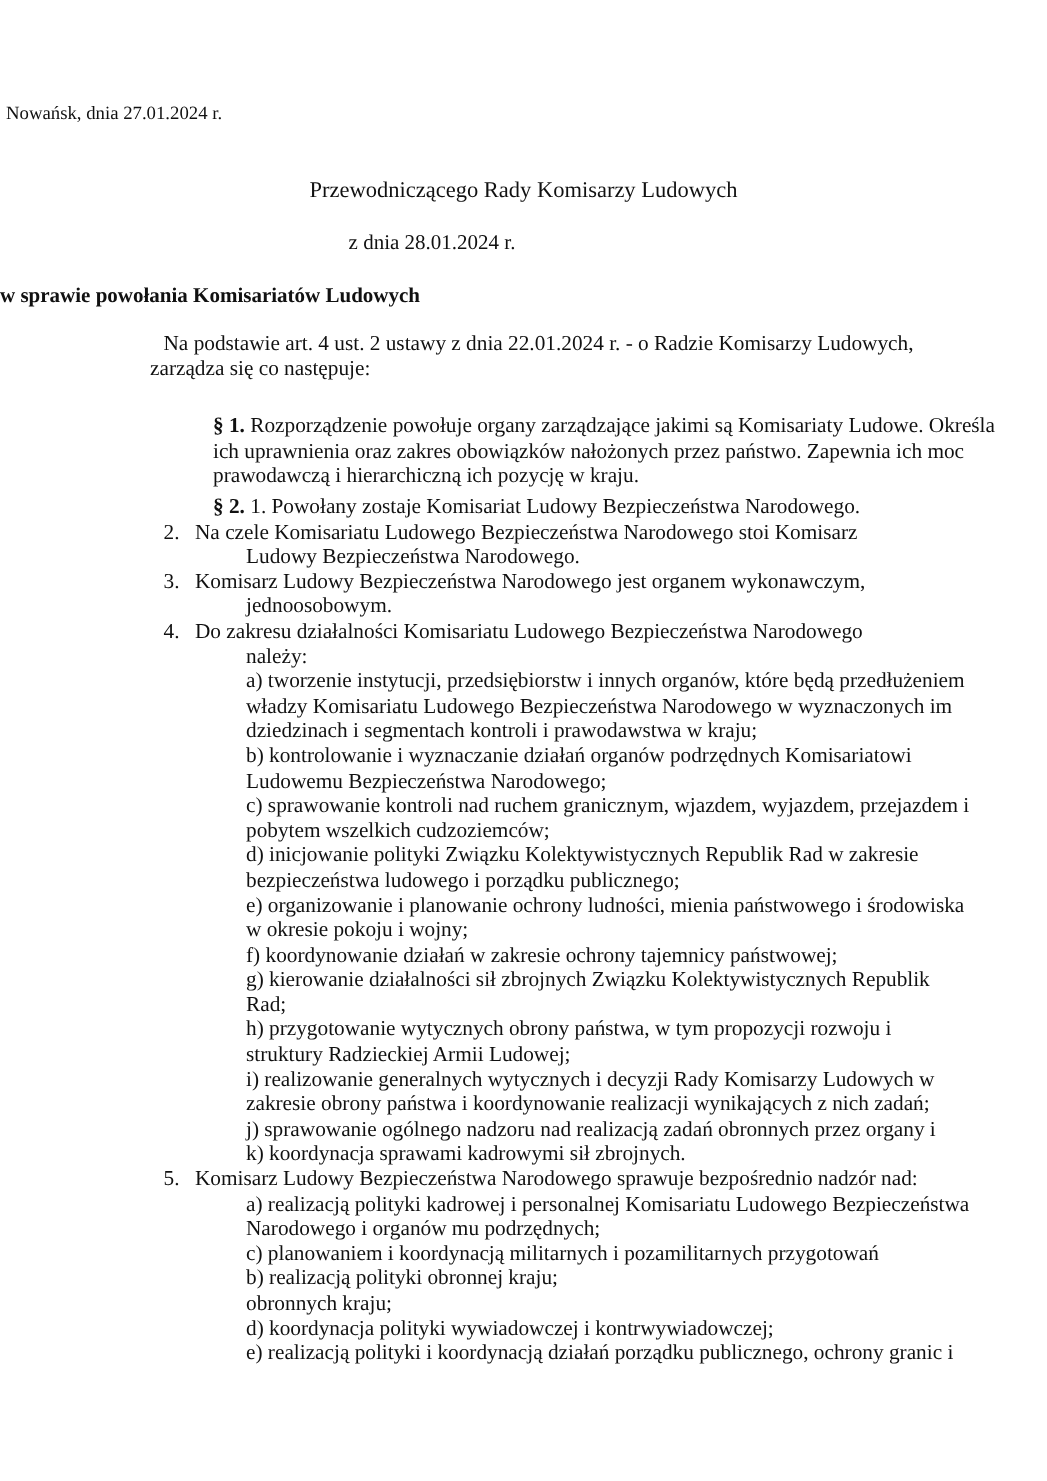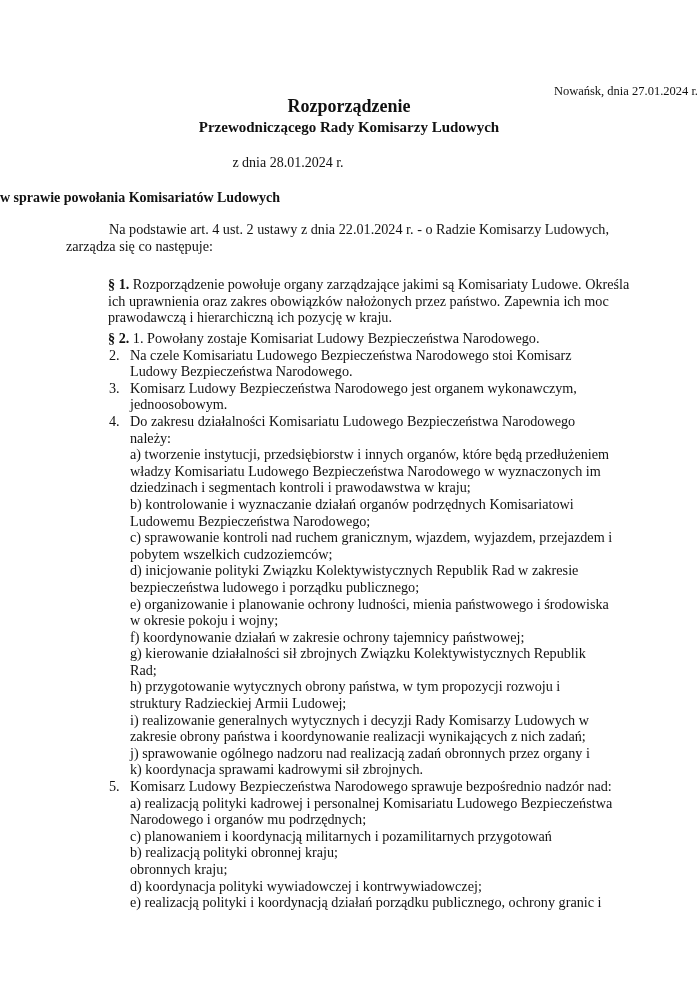--- a/index.html
+++ b/index.html
@@ -2,54 +2,53 @@
 <html><head>
 <meta charset="utf-8">
 <style>
   html, body { margin: 0; padding: 0; background: #ffffff; }
   body {
     width: 698px; height: 987px; overflow: hidden; position: relative;
     font-family: "Liberation Serif", serif; color: #111111;
   }
   .page { position: absolute; left: 0; top: 0; width: 698px; height: 987px; }
   .place-date {
-    position: absolute; top: 84px; left: 0; width: 698px; text-align: right;
+    position: absolute; top: 68px; left: 0; width: 698px; text-align: left;
     font-size: 12.5px; padding-left: 4px; box-sizing: border-box;
   }
   .title {
     position: absolute; top: 96px; left: 0; width: 698px; text-align: center;
     font-size: 18px; font-weight: bold;
   }
   .subtitle {
     position: absolute; top: 119px; left: 0; width: 698px; text-align: center;
-    font-size: 15px; font-weight: bold;
+    font-size: 15px; font-weight: normal;
   }
   .issue-date {
     position: absolute; top: 155px; left: 0; width: 576px; text-align: center;
     font-size: 14px;
   }
   .subject {
     position: absolute; top: 190px; left: 0; width: 698px; 
     font-size: 14px; font-weight: bold;
   }
   .text { font-size: 14.2px; line-height: 16.6px; white-space: nowrap; }
   .preamble { position: absolute; top: 221px; left: 66px; }
   .preamble .l1 { padding-left: 43px; display: block; }
   .par1 { position: absolute; top: 276px; left: 108px; }
   .par1 span.line { display: block; }
   .par2 { position: absolute; top: 330px; left: 108px; }
-  .line { display: block; }
+  .line { display: block; margin-left: 34px; }
   b { font-weight: bold; }
 </style>
 </head>
 <body>
 
 <div class="page">
   <div class="place-date">Nowańsk, dnia 27.01.2024 r.</div>
-  <div class="title">Rozporządzenie</div>
   <div class="subtitle">Przewodniczącego Rady Komisarzy Ludowych</div>
   <div class="issue-date">z dnia 28.01.2024 r.</div>
   <div class="subject">w sprawie powołania Komisariatów Ludowych</div>
 
   <div class="preamble text">
     <span class="l1">Na podstawie art. 4 ust. 2 ustawy z dnia 22.01.2024 r. - o Radzie Komisarzy Ludowych,</span>
     <span class="line">zarządza się co następuje:</span>
   </div>
 
   <div class="par1 text">

